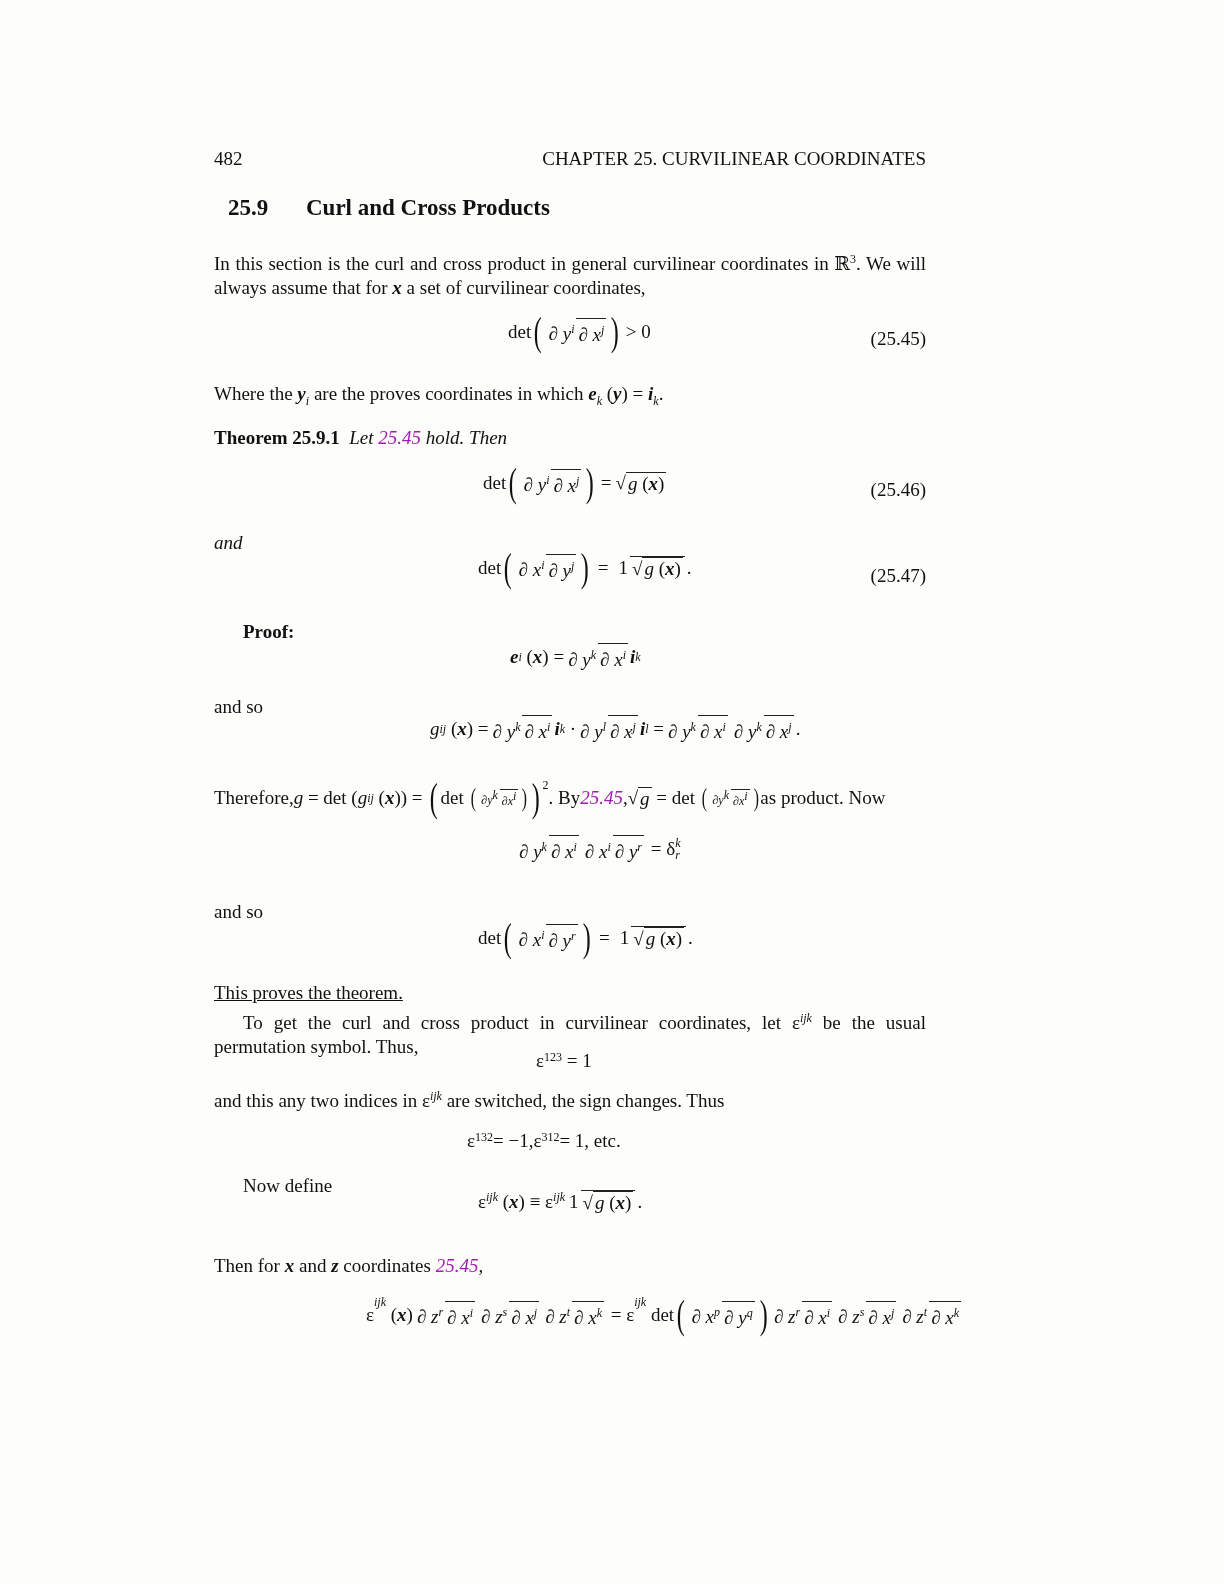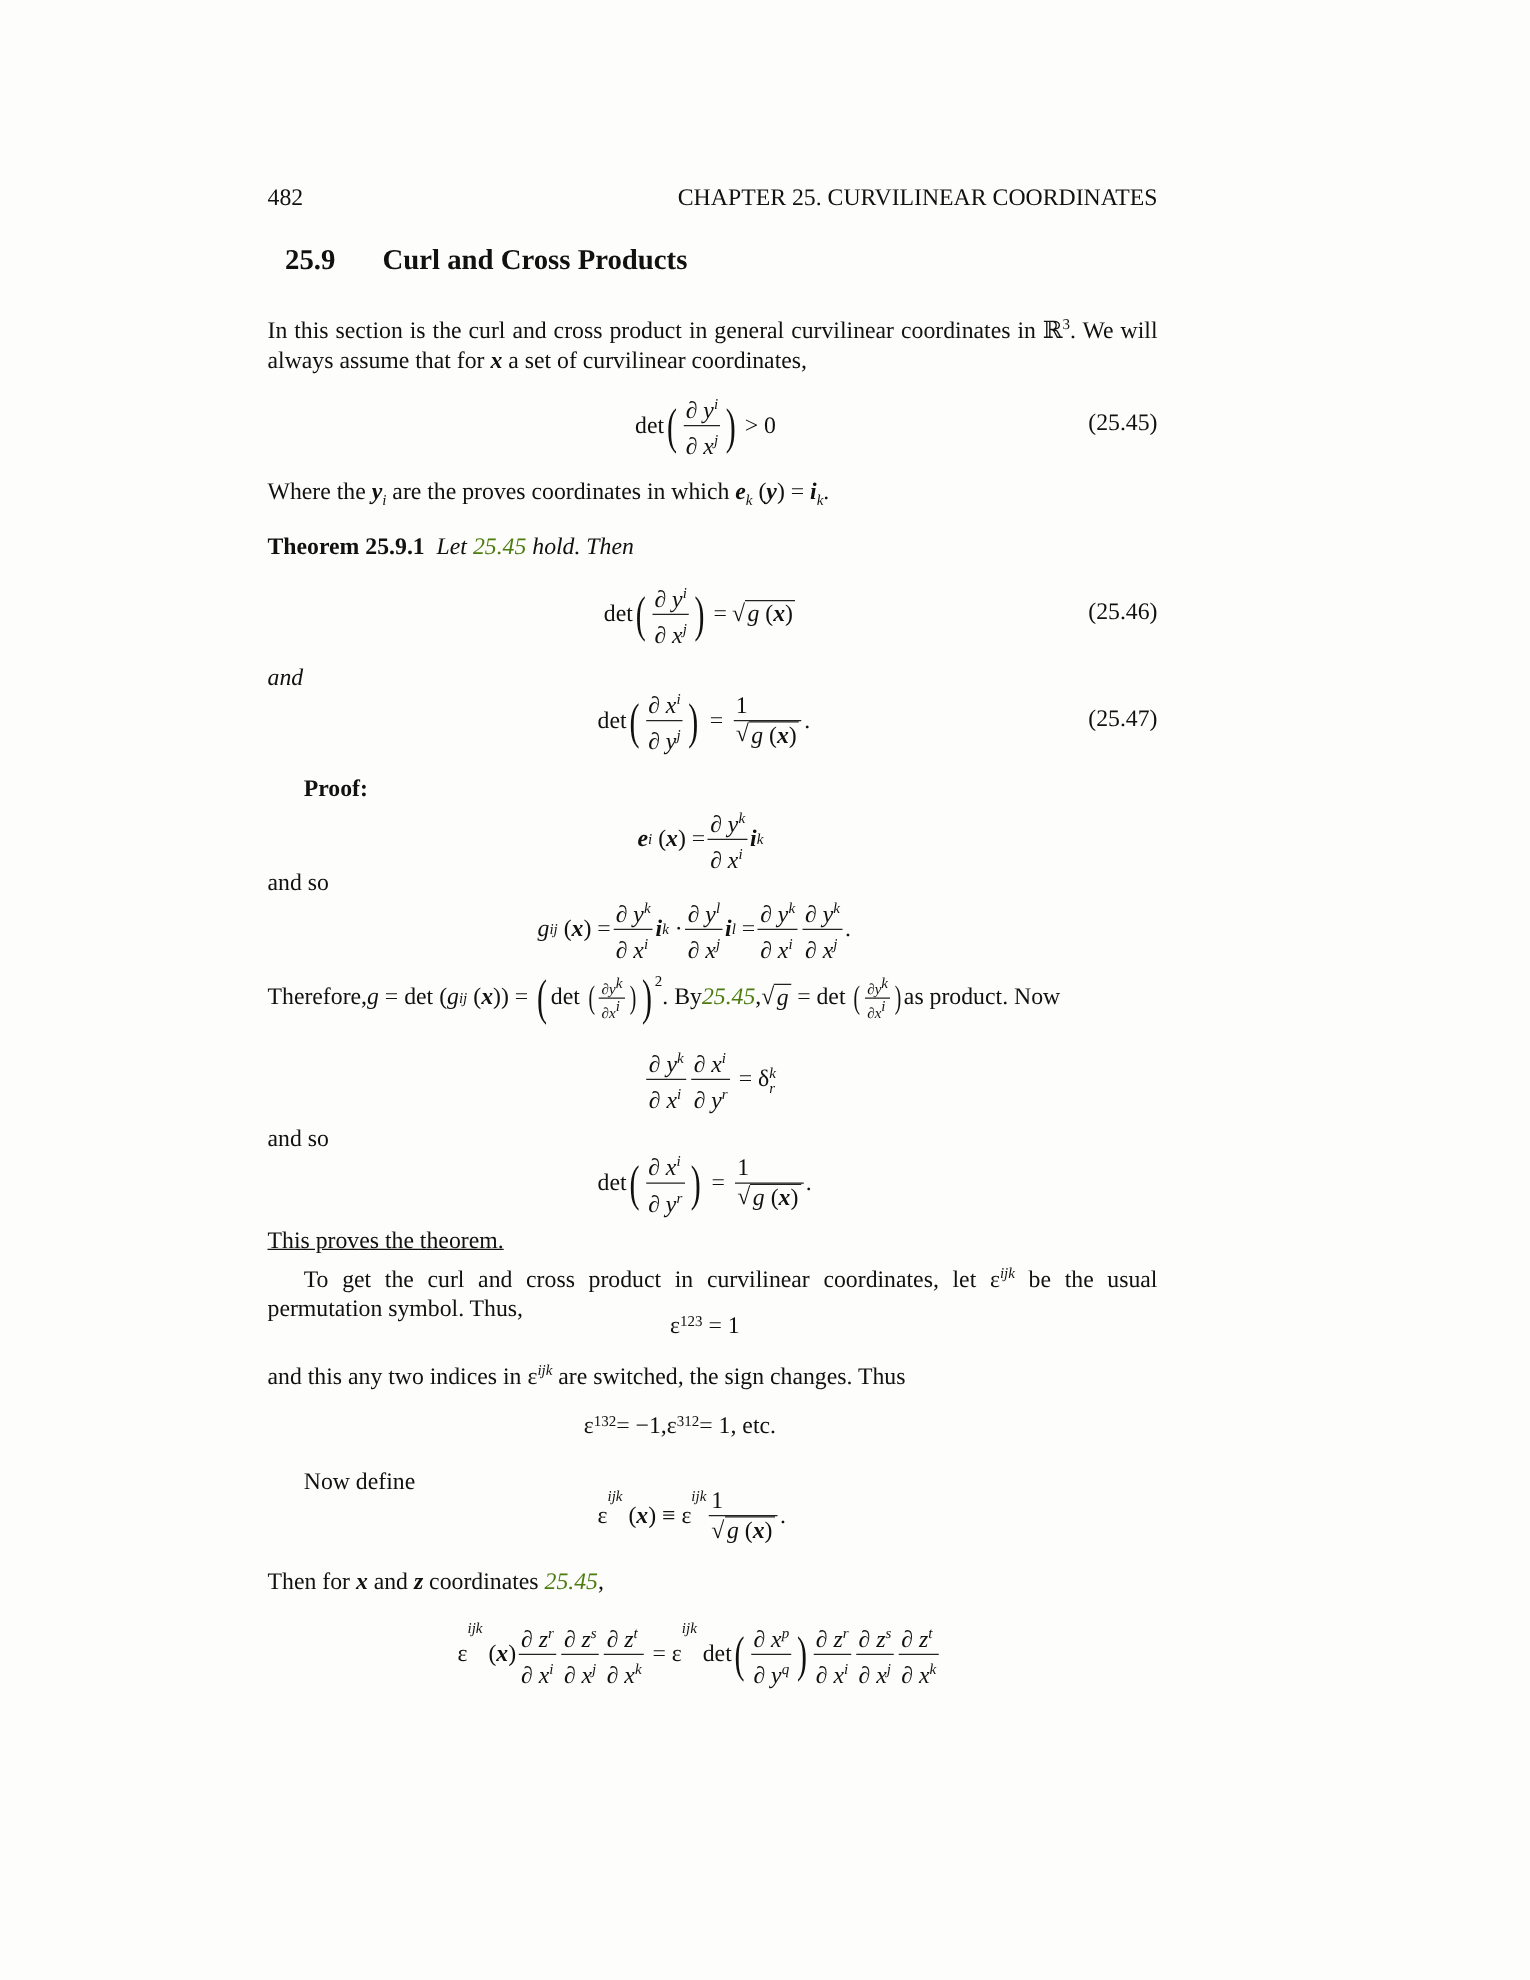--- a/index.html
+++ b/index.html
@@ -10,23 +10,23 @@
   .abs { position:absolute; }
   .header { top:148px; left:214px; width:712px; font-size:19px; }
   .header .pg { position:absolute; left:0; top:0; }
   .header .ch { position:absolute; right:0; top:0; letter-spacing:0; }
   .sec { top:195px; left:228px; font-weight:bold; font-size:23px; }
   .sec .num { display:inline-block; width:78px; }
   .para { left:214px; width:712px; line-height:24px; text-align:justify; }
   .it { font-style:italic; }
   .b { font-weight:bold; }
   .bi { font-weight:bold; font-style:italic; }
-  .link { color:#4d7c0f;font-style:italic; }
+  .link { color:#a21caf;font-style:italic; }
   .eq { position:absolute; white-space:nowrap; display:flex; align-items:center; font-size:19px; }
-  .frac { display:inline-flex; flex-direction:column; vertical-align:middle; margin:0 2px; }
+  .frac { display:inline-flex; align-items:center; vertical-align:middle; margin:0 2px; }
   .frac .n { padding:0 2px; line-height:22px; }
   .frac .d { border-top:1px solid #222; padding:0 2px; line-height:22px; }
   .frac.sm { font-size:12px; }
   .frac.sm .n, .frac.sm .d { line-height:13px; }
   .paren { font-size:40px; font-weight:200; line-height:1; transform:scaleX(0.6); display:inline-block; }
   .paren.sm { font-size:26px; }
   sup, sub { font-size:12px; }
   .sqrt { display:inline-flex; align-items:center; }
   .sqrt .rad { border-top:1px solid #222; padding:0 2px; }
 </style>

